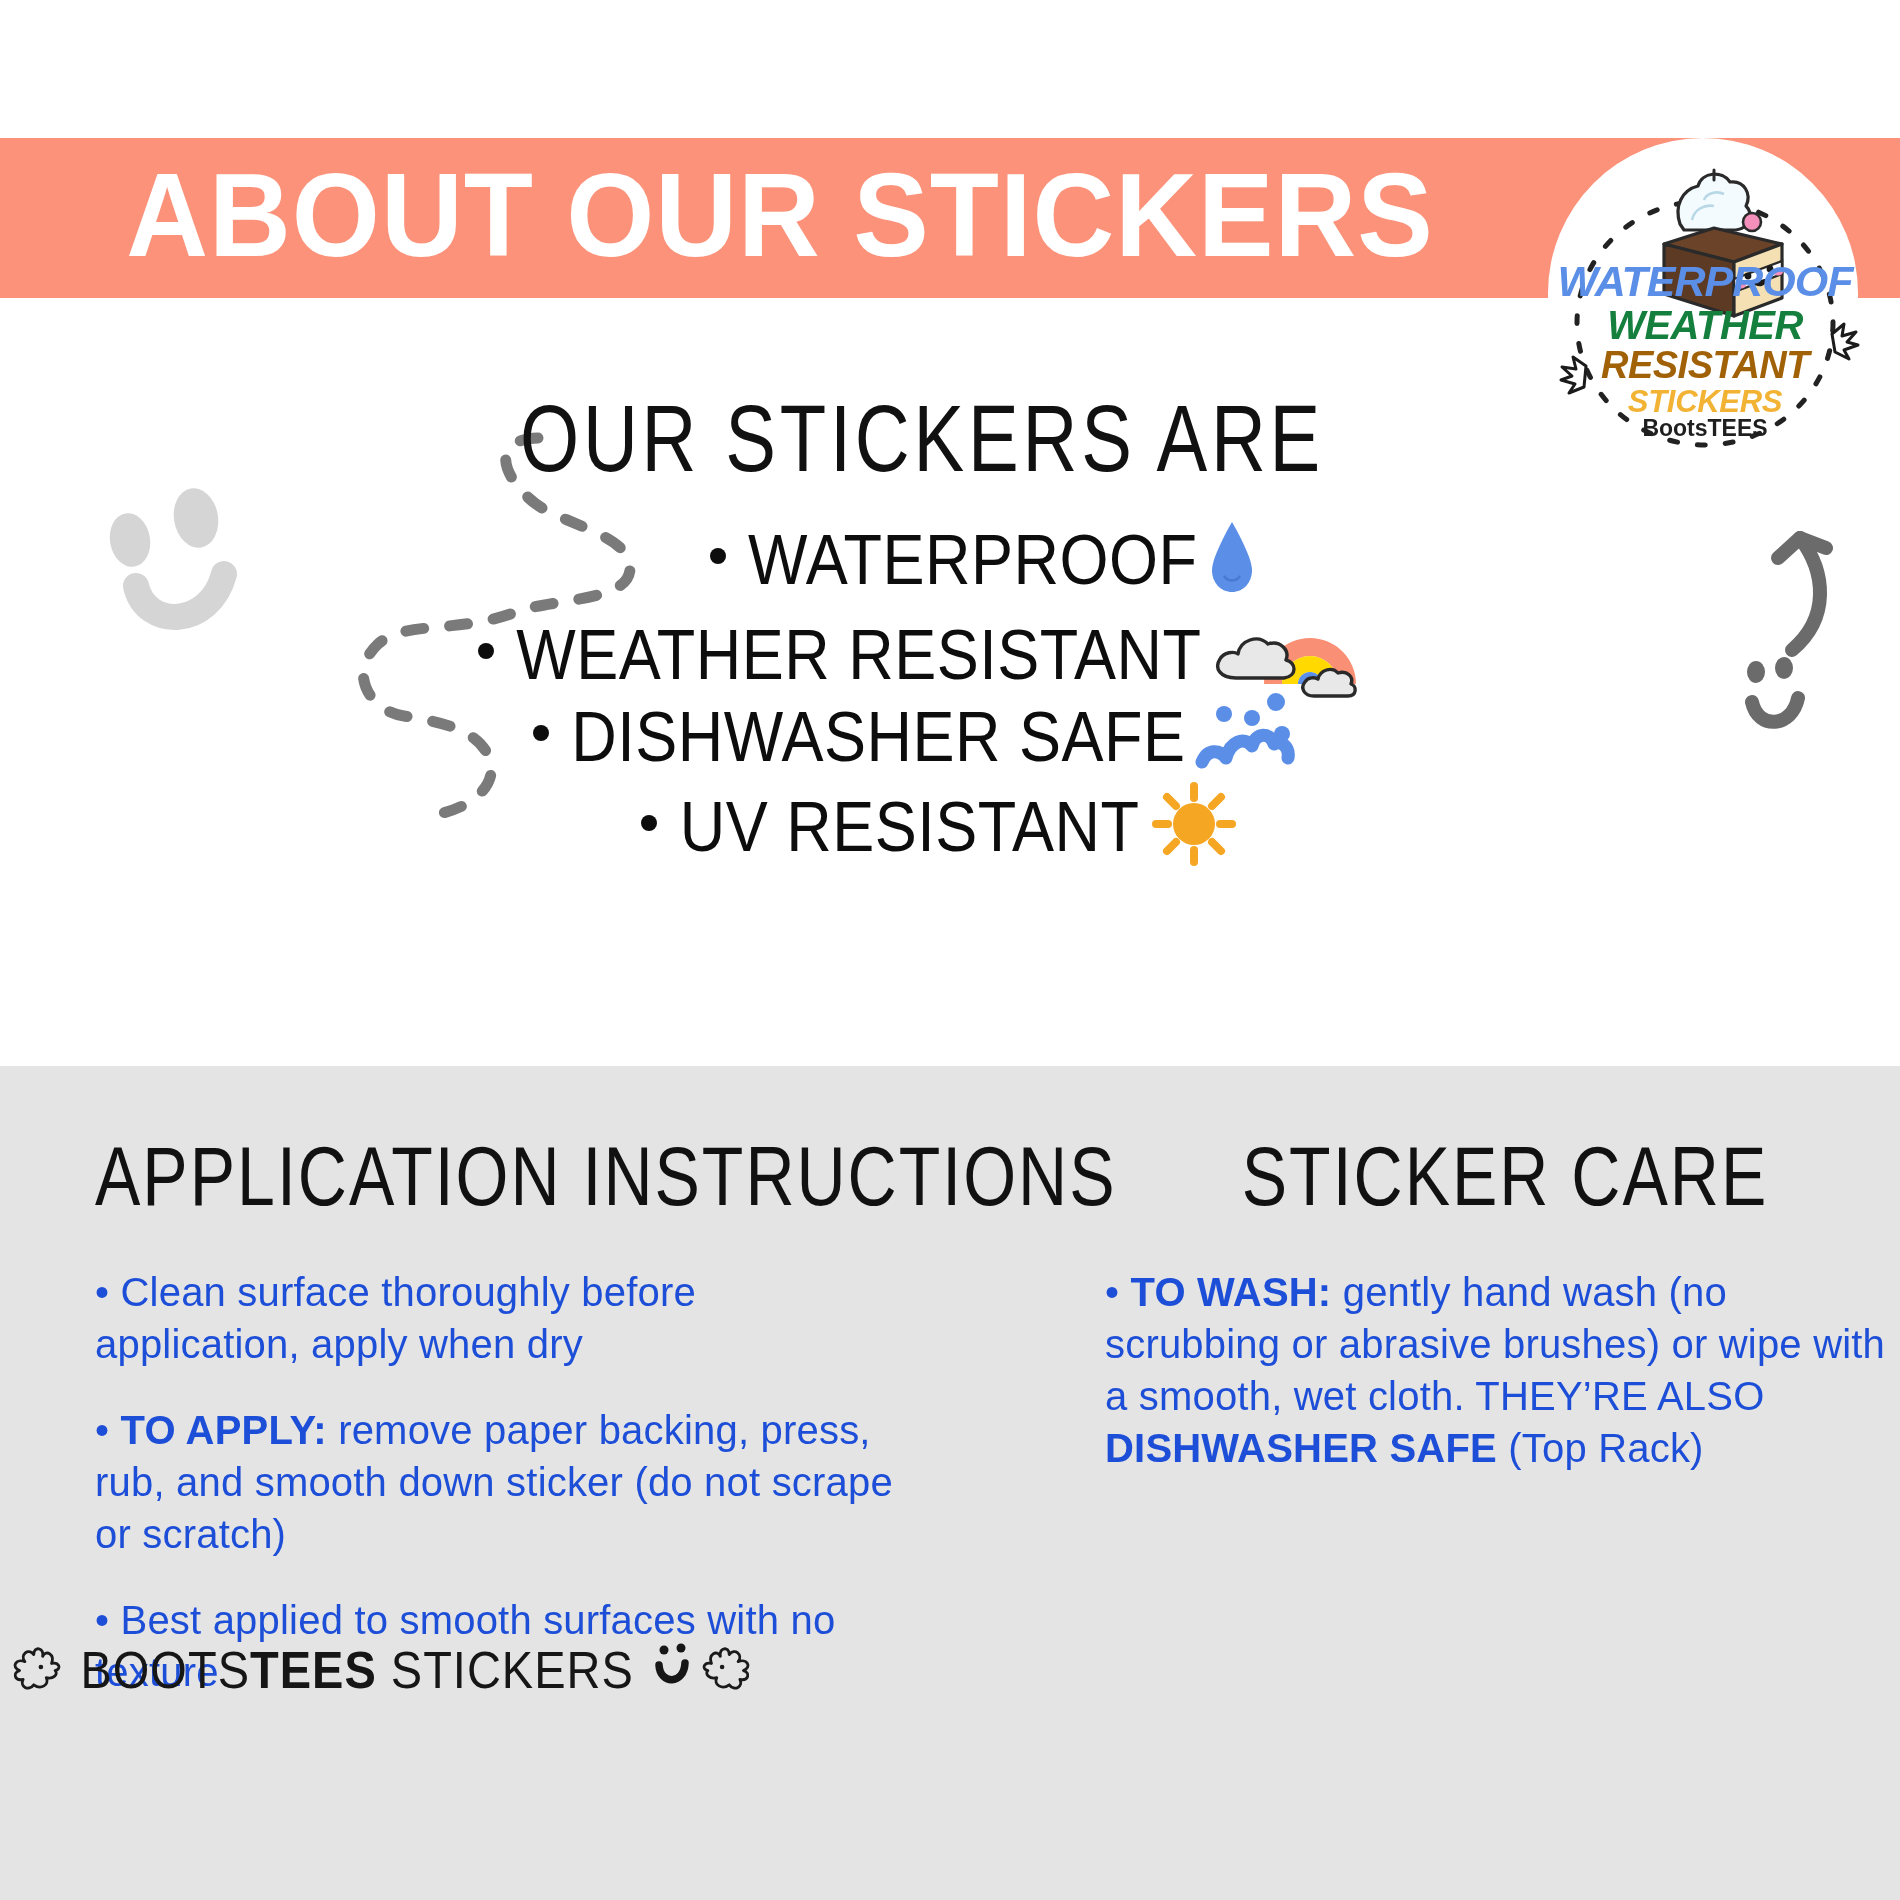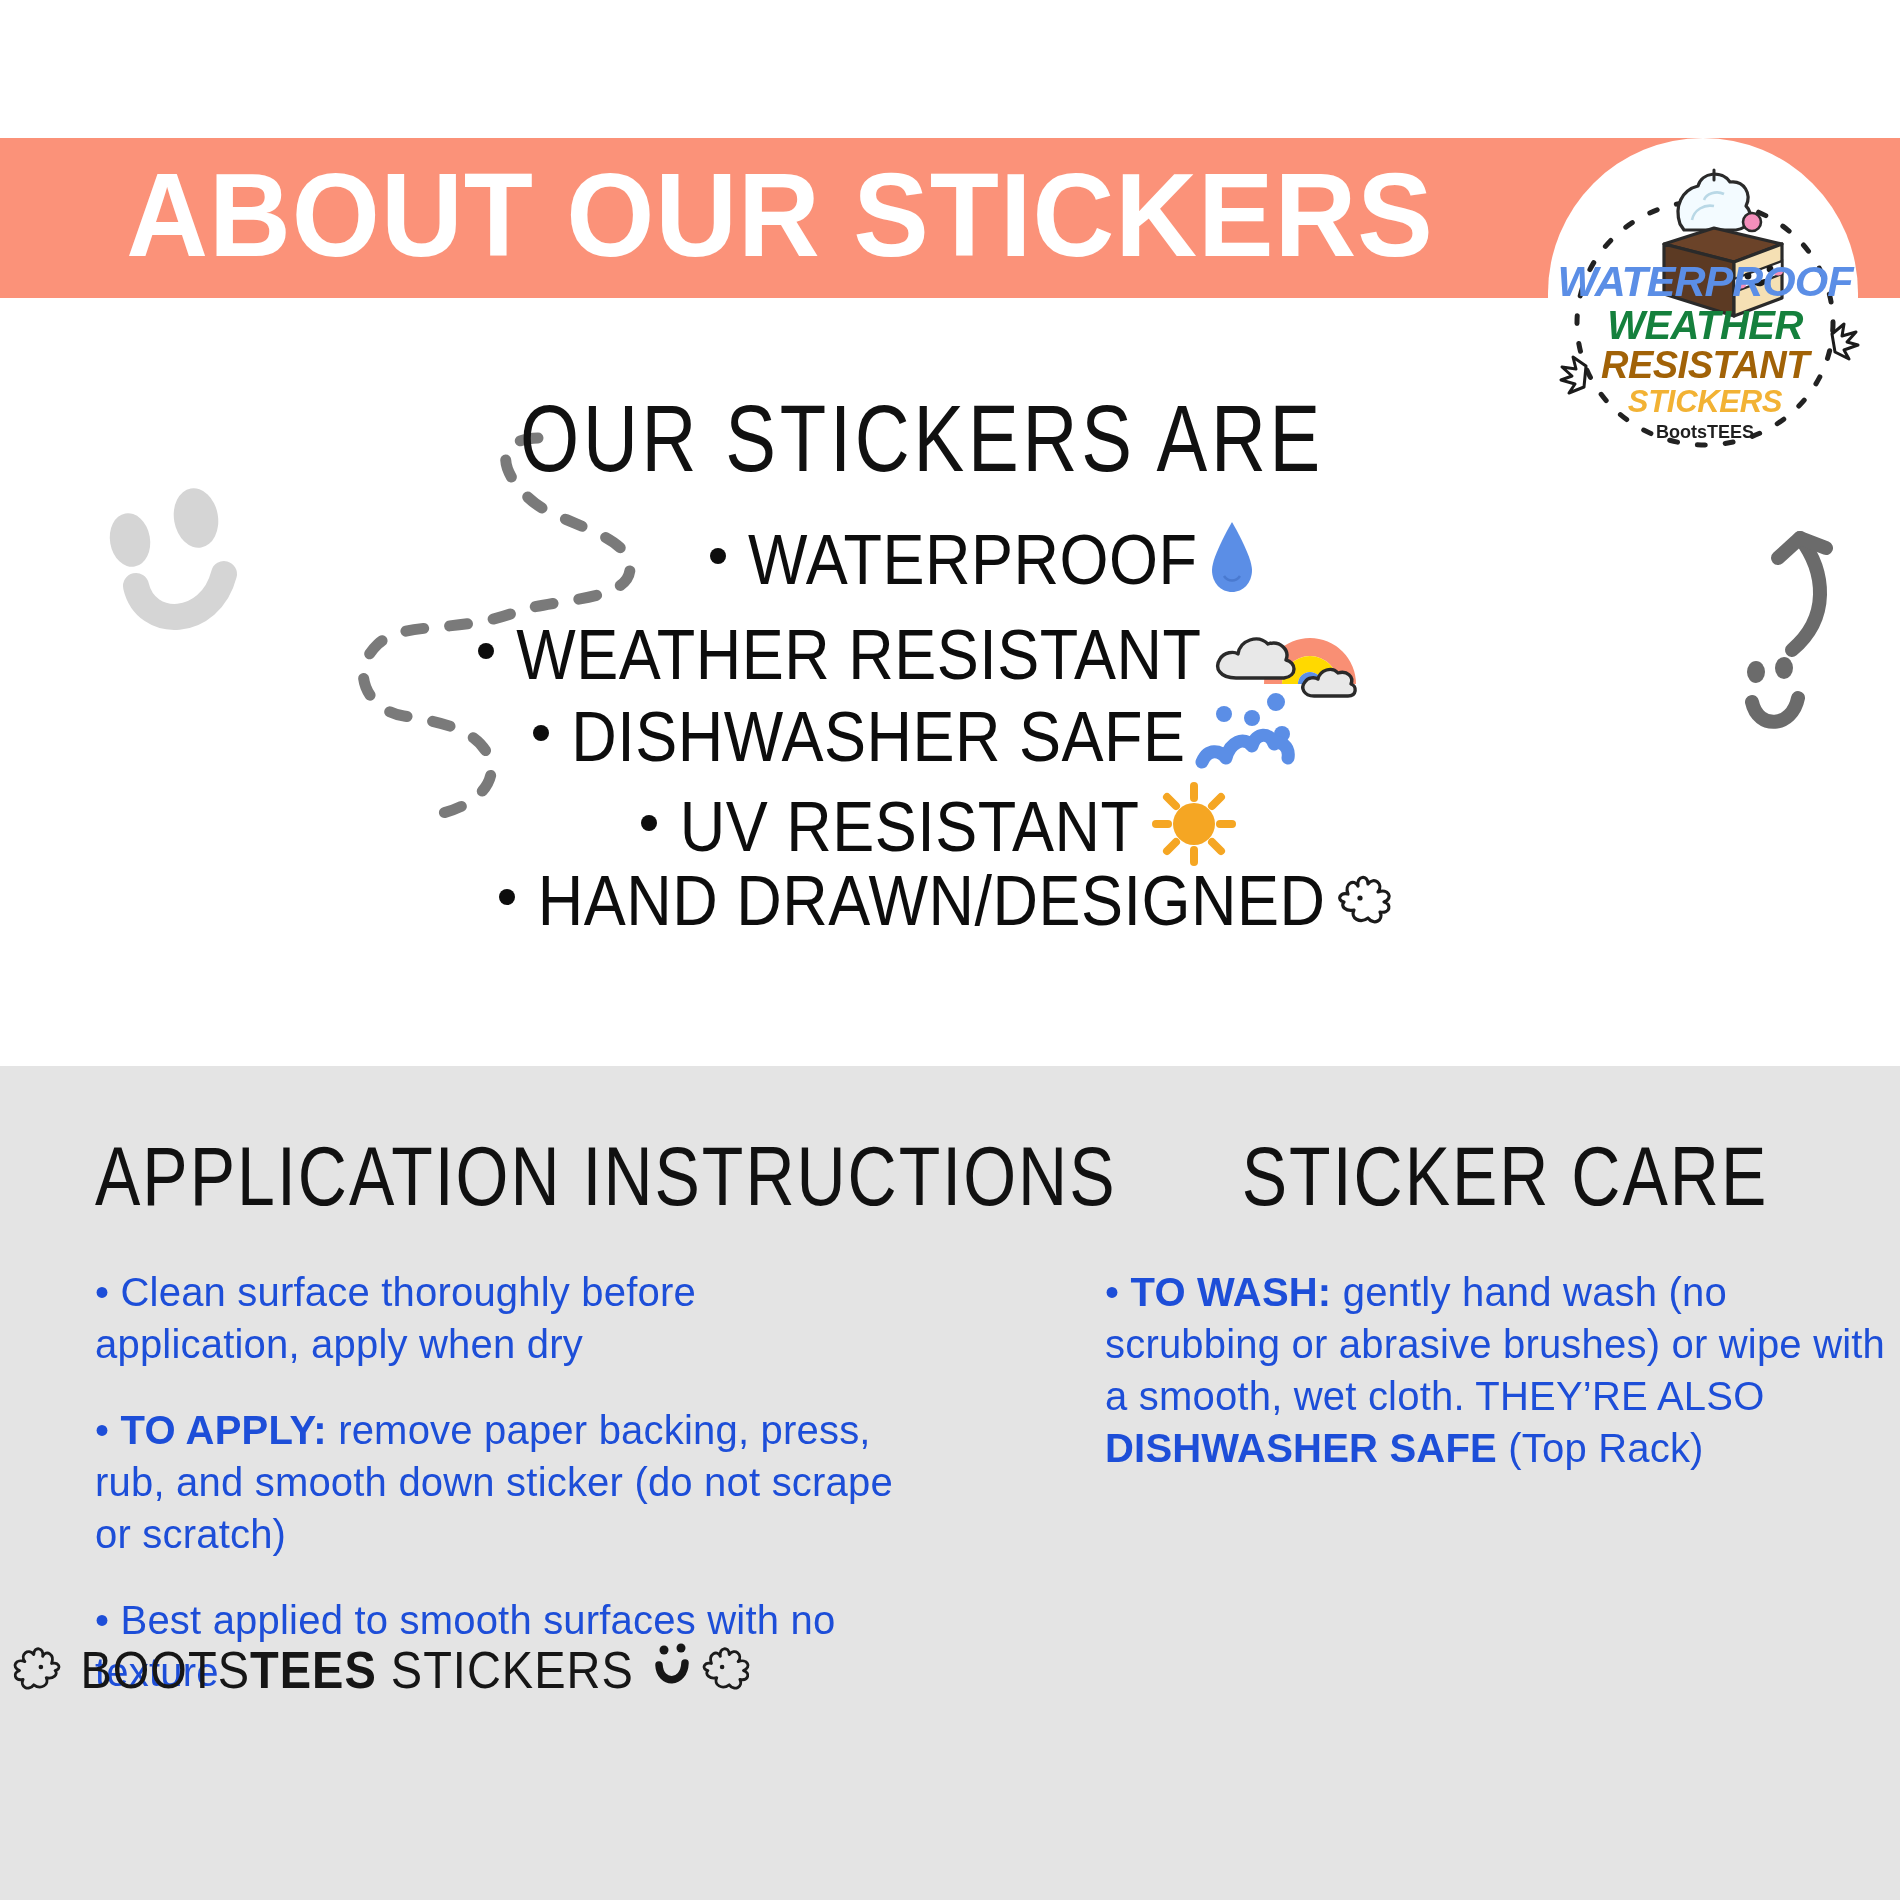--- a/index.html
+++ b/index.html
@@ -82,21 +82,21 @@
     font-family: "Liberation Sans Narrow", "Liberation Sans", sans-serif;
     font-weight: 700;
     font-style: italic;
     line-height: 1.0;
   }
   .badge-l1 { font-size: 43px; color: #5b8ee6; letter-spacing: -1px; }
   .badge-l2 { font-size: 40px; color: #15803d; letter-spacing: -0.5px; margin-top: 2px; }
   .badge-l3 { font-size: 38px; color: #a16207; letter-spacing: -0.5px; margin-top: 1px; }
   .badge-l4 { font-size: 31px; color: #f2b234; letter-spacing: -0.3px; margin-top: 2px; }
   .badge-l5 {
-    font-size: 18px; color: #1f1f1f; margin-top: 6px;
+    font-size: 23px; color: #1f1f1f; 
     font-style: normal; letter-spacing: 0px;
   }
 
   
   .our-heading {
     position: absolute;
     left: 520px;
     top: 385px;
     font-family: "Liberation Sans Narrow", "Liberation Sans", sans-serif;
     font-size: 80px;
@@ -364,32 +364,20 @@
             <line x1="72" y1="46" x2="84" y2="46"></line>
             <line x1="19" y1="19" x2="28" y2="28"></line>
             <line x1="64" y1="64" x2="73" y2="73"></line>
             <line x1="19" y1="73" x2="28" y2="64"></line>
             <line x1="64" y1="28" x2="73" y2="19"></line>
           </g>
         </svg>
       </span>
     </div>
 
-    <div class="blrow r5">
-      <span class="bldot"></span>
-      <span class="bltext">HAND DRAWN/DESIGNED</span>
-      <span class="blicon">
-        <svg width="72" height="64" viewBox="0 0 72 64">
-          <path d="M10 36 C2 34 6 26 14 28 C10 18 20 12 24 20 C22 10 34 8 34 18
-                   C40 10 50 18 44 26 C54 22 60 32 50 36 C58 38 56 48 46 46
-                   C50 54 40 60 34 52 C26 58 16 52 20 44 C12 46 6 40 10 36 Z" fill="#ffffff" stroke="#1b1b1b" stroke-width="3.2" stroke-linejoin="round"></path>
-          <circle cx="26" cy="32" r="2.6" fill="#1b1b1b"></circle>
-        </svg>
-      </span>
-    </div>
 
   </div>
 
   <div class="gray">
 
     <div class="col col-left" style="top:62px;">
       <div class="sec-heading">APPLICATION INSTRUCTIONS</div>
 
       <div class="para" style="margin-top:60px;">
         <span>• Clean surface thoroughly before application, apply when dry</span>

